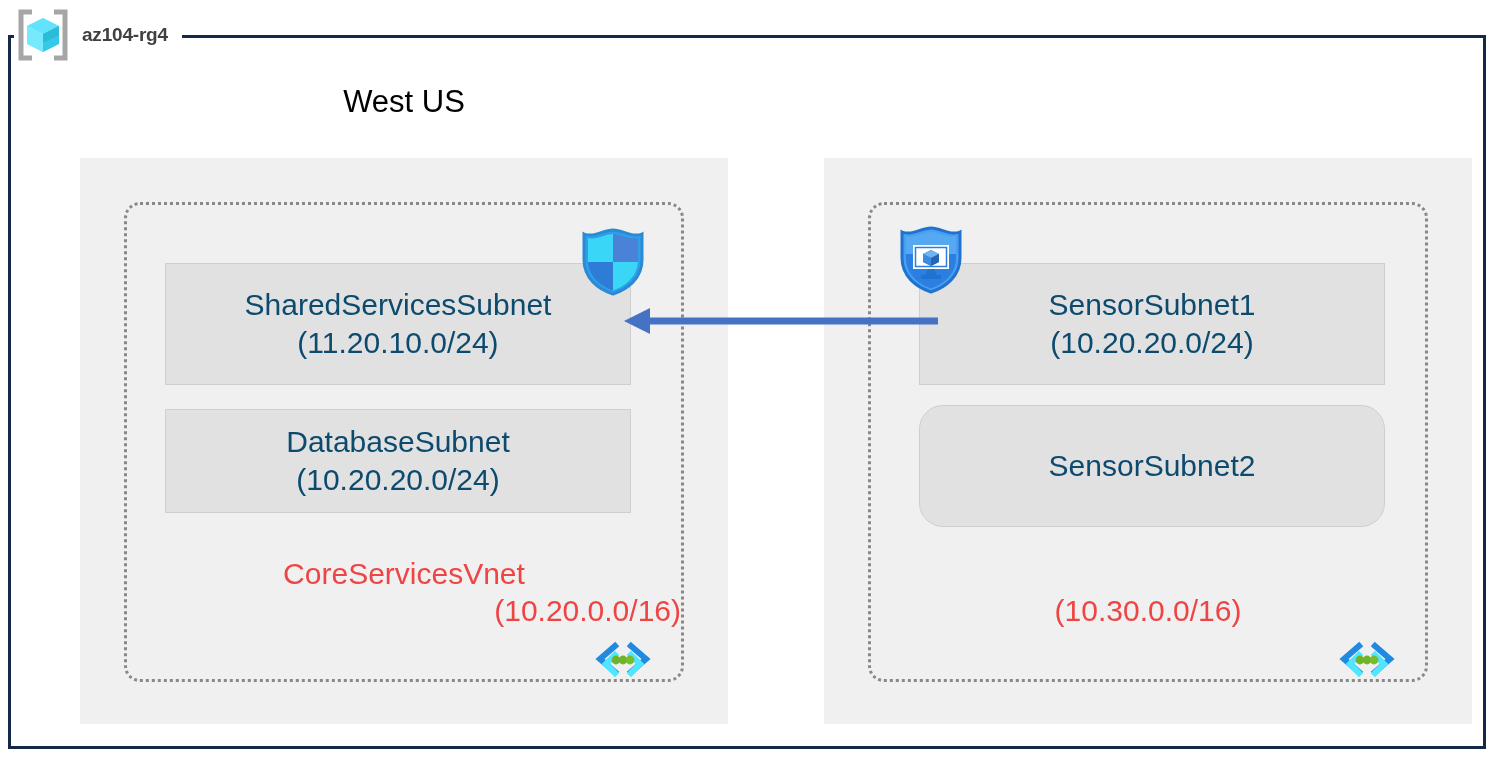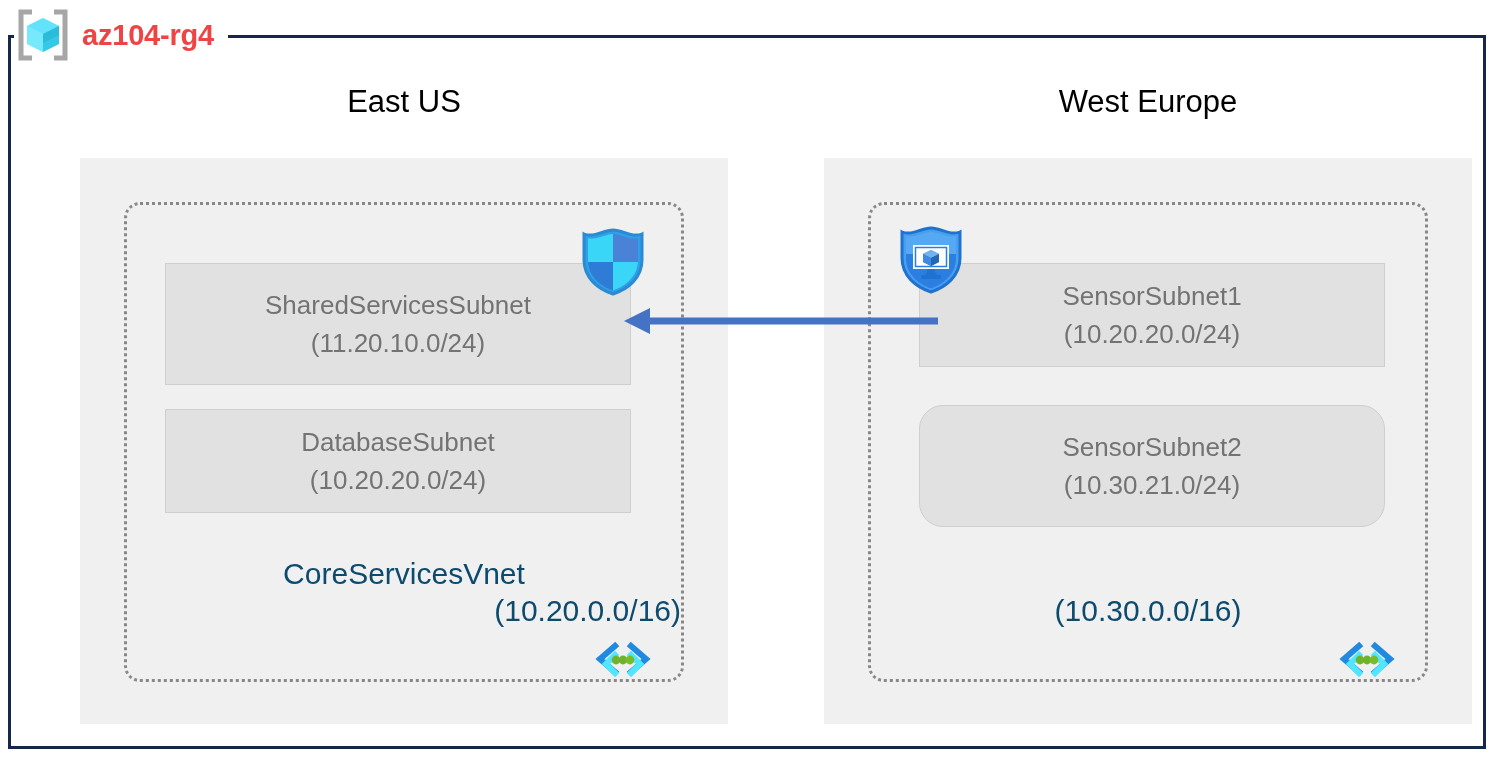--- a/index.html
+++ b/index.html
@@ -40,23 +40,23 @@
     top: 6px;
     height: 58px;
     display: flex;
     align-items: center;
     gap: 10px;
     background: #ffffff;
     padding-right: 14px;
     z-index: 5;
   }
   .rg-title-text {
-    font-size: 29px;
+    font-size: 19px;
     font-weight: bold;
-    color: #ef4444;
+    color: #404040;
     letter-spacing: -0.2px;
     white-space: nowrap;
   }
   .rg-icon {
     width: 58px;
     height: 58px;
     flex: none;
     display: block;
   }
 
@@ -86,21 +86,21 @@
     box-sizing: border-box;
     background: transparent;
   }
   .vnet-caption {
     position: absolute;
     left: 0;
     right: 0;
     text-align: center;
     font-size: 30px;
     line-height: 37px;
-    color: #0c4a6e;
+    color: #ef4444;
     white-space: nowrap;
   }
   .vnet-badge {
     position: absolute;
     width: 56px;
     height: 40px;
   }
 
   
   .subnet {
@@ -109,23 +109,23 @@
     border: 1px solid #cfcfcf;
     box-sizing: border-box;
     display: flex;
     flex-direction: column;
     align-items: center;
     justify-content: center;
     text-align: center;
   }
   .subnet-name,
   .subnet-cidr {
-    font-size: 26px;
+    font-size: 30px;
     line-height: 38px;
-    color: #737373;
+    color: #0c4a6e;
     white-space: nowrap;
   }
 
   
   .sec-icon {
     position: absolute;
     width: 66px;
     height: 70px;
     z-index: 4;
   }
@@ -153,21 +153,21 @@
       <polygon points="29,12 45,20 45,38 29,46 13,38 13,20" fill="#9cf0ff"></polygon>
       <polygon points="29,12 45,20 29,28 13,20" fill="#62e3fb"></polygon>
       <polygon points="29,28 45,20 45,38 29,46" fill="#35c9e8"></polygon>
       <polygon points="29,28 13,20 13,38 29,46" fill="#76e9fc"></polygon>
       <polygon points="29,28 45,20 45,29 29,37" fill="#2bbcd9"></polygon>
     </svg>
     <div class="rg-title-text">az104-rg4</div>
   </div>
 
   <div class="region" style="left:80px; width:648px;">
-    <div class="region-label">East US</div>
+    <div class="region-label">West US</div>
   </div>
 
   <div class="region-box" style="left:80px; top:158px; width:648px; height:566px;"></div>
 
   <div class="vnet" style="left:124px; top:202px; width:560px; height:480px;">
 
     <div class="subnet" style="left:38px; top:58px; width:466px; height:122px;">
       <div class="subnet-name">SharedServicesSubnet</div>
       <div class="subnet-cidr">(11.20.10.0/24)</div>
     </div>
@@ -198,36 +198,32 @@
     </clipPath>
     <g clip-path="url(#shieldClipL)">
       <rect x="0" y="0" width="33" height="36" fill="#3ad6f7"></rect>
       <rect x="33" y="0" width="33" height="36" fill="#4a82d8"></rect>
       <rect x="0" y="36" width="33" height="40" fill="#2e7cd6"></rect>
       <rect x="33" y="36" width="33" height="40" fill="#3ad6f7"></rect>
     </g>
     <path d="M33 4 C25 4 18 9 11 9 C8 9 5 8.5 4 8 L4 34 C4 52 18 63 33 68 C48 63 62 52 62 34 L62 8 C61 8.5 58 9 55 9 C48 9 41 4 33 4 Z" fill="none" stroke="#2a8ad4" stroke-width="3"></path>
   </svg>
 
-  <div class="region" style="left:824px; width:648px;">
-    <div class="region-label">West Europe</div>
-  </div>
 
   <div class="region-box" style="left:824px; top:158px; width:648px; height:566px;"></div>
 
   <div class="vnet" style="left:868px; top:202px; width:560px; height:480px;">
 
-    <div class="subnet" style="left:48px; top:58px; width:466px; height:104px;">
+    <div class="subnet" style="left:48px; top:58px; width:466px; height:122px;">
       <div class="subnet-name">SensorSubnet1</div>
       <div class="subnet-cidr">(10.20.20.0/24)</div>
     </div>
 
     <div class="subnet" style="left:48px; top:200px; width:466px; height:122px;border-radius:24px;">
       <div class="subnet-name">SensorSubnet2</div>
-      <div class="subnet-cidr">(10.30.21.0/24)</div>
     </div>
 
     <div class="vnet-caption" style="top:387px;">(10.30.0.0/16)</div>
 
     <svg class="vnet-badge" style="left:468px; top:434px;" viewBox="0 0 56 40">
       <path d="M20 7 L5 20 L20 33" fill="none" stroke="#1f8ae0" stroke-width="6" stroke-linecap="square"></path>
       <path d="M20 16 L11 25 L20 34" fill="none" stroke="#50e6ff" stroke-width="6" stroke-linecap="square"></path>
       <path d="M36 7 L51 20 L36 33" fill="none" stroke="#1f8ae0" stroke-width="6" stroke-linecap="square"></path>
       <path d="M36 16 L45 25 L36 34" fill="none" stroke="#50e6ff" stroke-width="6" stroke-linecap="square"></path>
       <circle cx="21" cy="21" r="4.4" fill="#6fb22c"></circle>

